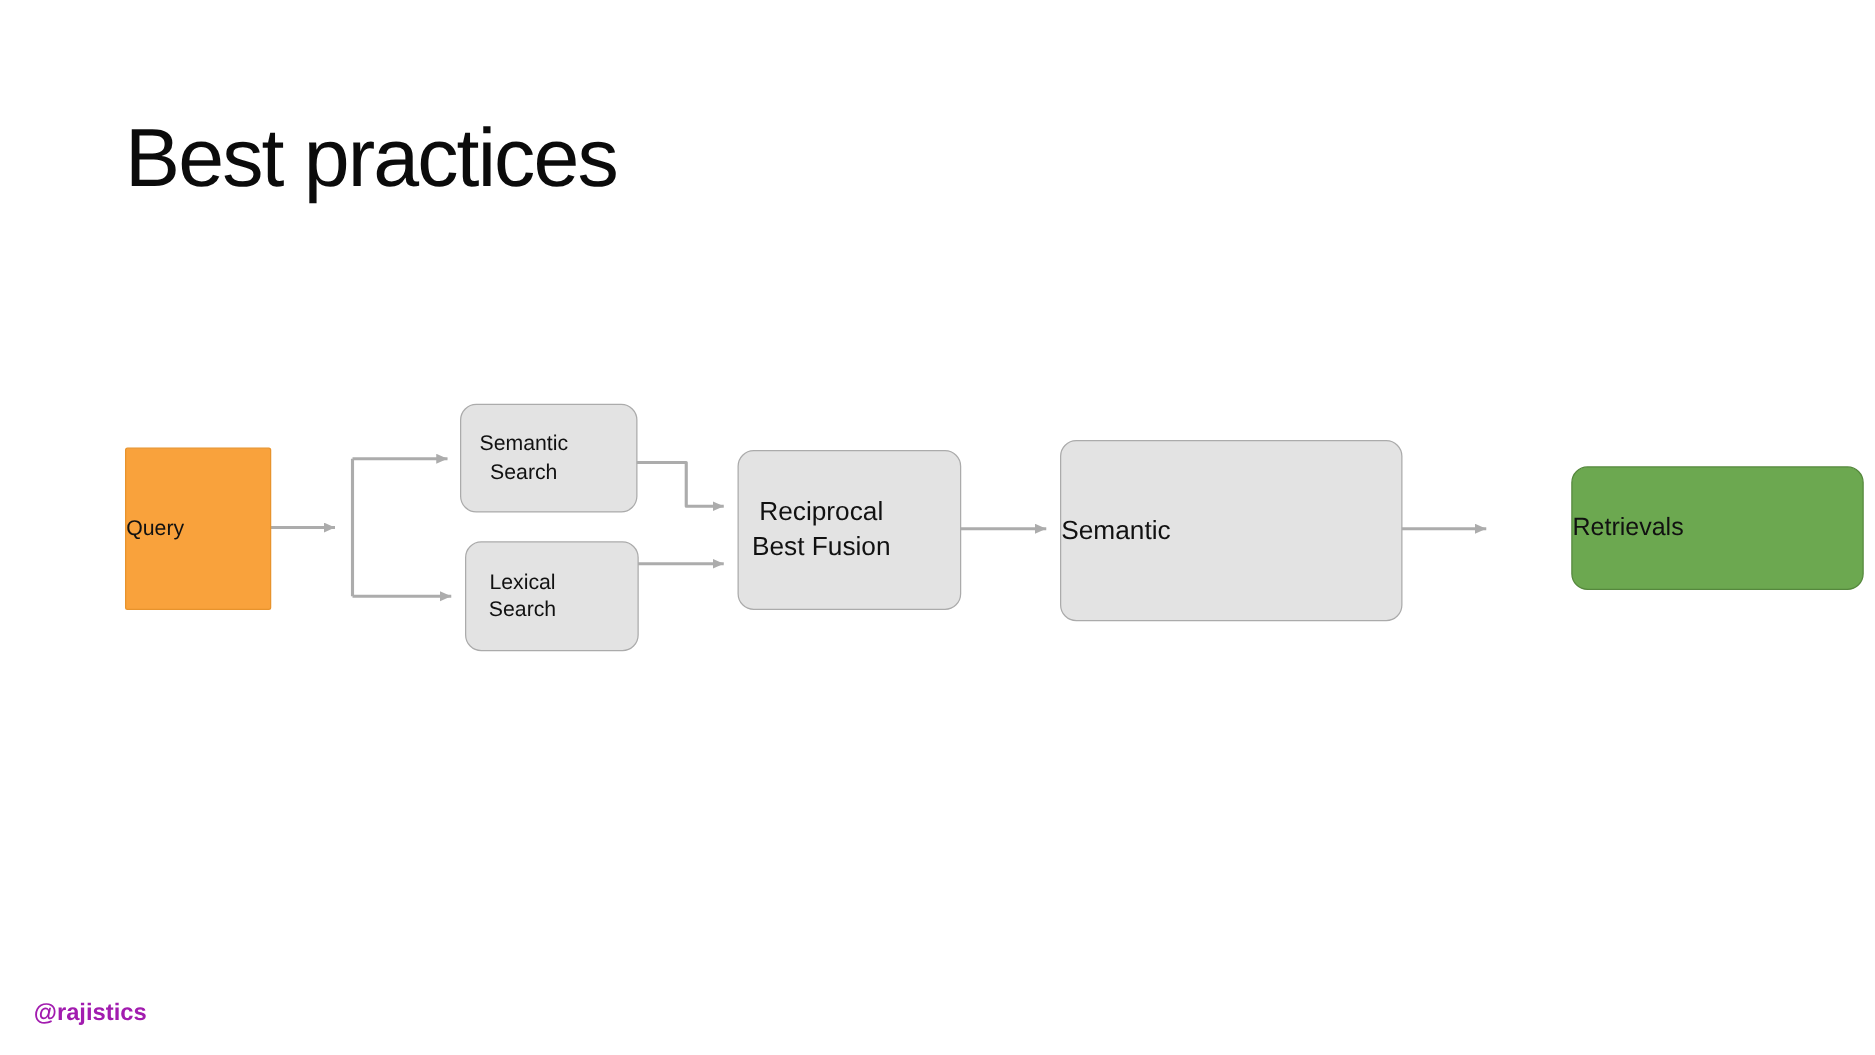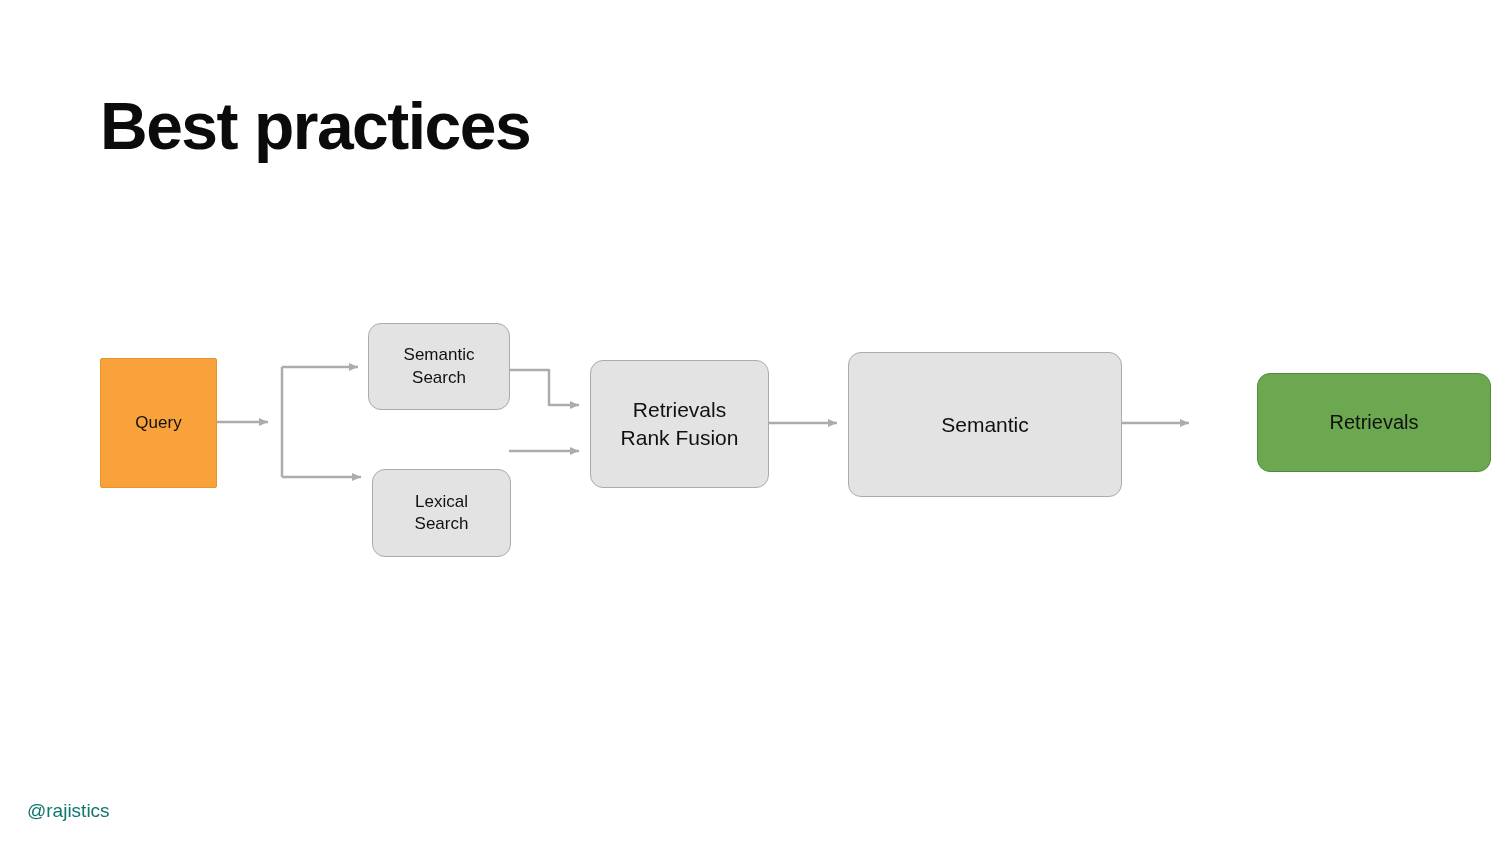--- a/index.html
+++ b/index.html
@@ -11,31 +11,30 @@
     overflow: hidden;
     font-family: "Liberation Sans", sans-serif;
     color: #000;
   }
 
   .slide-title {
     position: absolute;
     left: 100px;
     top: 88px;
     font-size: 66px;
-    font-weight: 700;
+    font-weight: 400;
     letter-spacing: -1.5px;
     color: #0b0b0b;
     white-space: nowrap;
   }
 
   .node {
     position: absolute;
     display: flex;
     align-items: center;
-    justify-content: center;
     text-align: center;
     border-radius: 13px;
     line-height: 1.32;
     color: #111;
   }
   .node .lbl { display: block; }
 
   .node-gray {
     background: var(--node-fill, #E3E3E3);
     border: 1.5px solid var(--node-border, #ABABAB);
@@ -43,21 +42,21 @@
 
   .node-query {
     left: 100px; top: 358px; width: 115px; height: 128px;
     background: var(--query-fill, #F9A23C);
     border: 1.5px solid var(--query-border, #E8932C);
     font-size: 17px;
     border-radius: 2px;
   }
   .node-semantic { left: 368px; top: 323px; width: 140px; height: 85px; font-size: 17px; }
   .node-semantic .lbl { max-width: 100px; }
-  .node-lexical { left: 372px; top: 433px; width: 137px; height: 86px; font-size: 17px; margin-top: 36px; }
+  .node-lexical { left: 372px; top: 433px; width: 137px; height: 86px; font-size: 17px; }
   .node-lexical .lbl { max-width: 90px; }
   .node-rrf { left: 590px; top: 360px; width: 177px; height: 126px; font-size: 21px; }
   .node-rrf .lbl { max-width: 132px; }
   .node-reranker { left: 848px; top: 352px; width: 272px; height: 143px; font-size: 21px; }
   .node-retrievals {
     left: 1257px; top: 373px; width: 232px; height: 97px;
     background: var(--retrievals-fill, #6CA850);
     border: 1.5px solid var(--retrievals-border, #55883D);
     font-size: 20px;
   }
@@ -73,22 +72,22 @@
     stroke: var(--arrow, #ACACAC);
     stroke-width: 2.5;
     stroke-linejoin: round;
   }
   .arrow-head { fill: var(--arrow, #ACACAC); }
 
   .footer {
     position: absolute;
     left: 27px; top: 800px;
     font-size: 19px;
-    font-weight: 400;
-    color: #0f766e;
+    font-weight: 700;
+    color: #a21caf;
     text-align: right;
   }
 </style>
 </head>
 <body>
 
 <div class="slide-title">Best practices</div>
 
 <svg class="connectors" viewBox="0 0 1500 844" aria-hidden="true">
   <defs>
@@ -112,21 +111,21 @@
 
 <div class="node node-gray node-semantic">
   <span class="lbl">Semantic Search</span>
 </div>
 
 <div class="node node-gray node-lexical">
   <span class="lbl">Lexical Search</span>
 </div>
 
 <div class="node node-gray node-rrf">
-  <span class="lbl">Retrievals Rank Fusion</span>
+  <span class="lbl">Reciprocal Best Fusion</span>
 </div>
 
 <div class="node node-gray node-reranker">
   <span class="lbl">Semantic</span>
 </div>
 
 <div class="node node-retrievals">
   <span class="lbl">Retrievals</span>
 </div>
 

